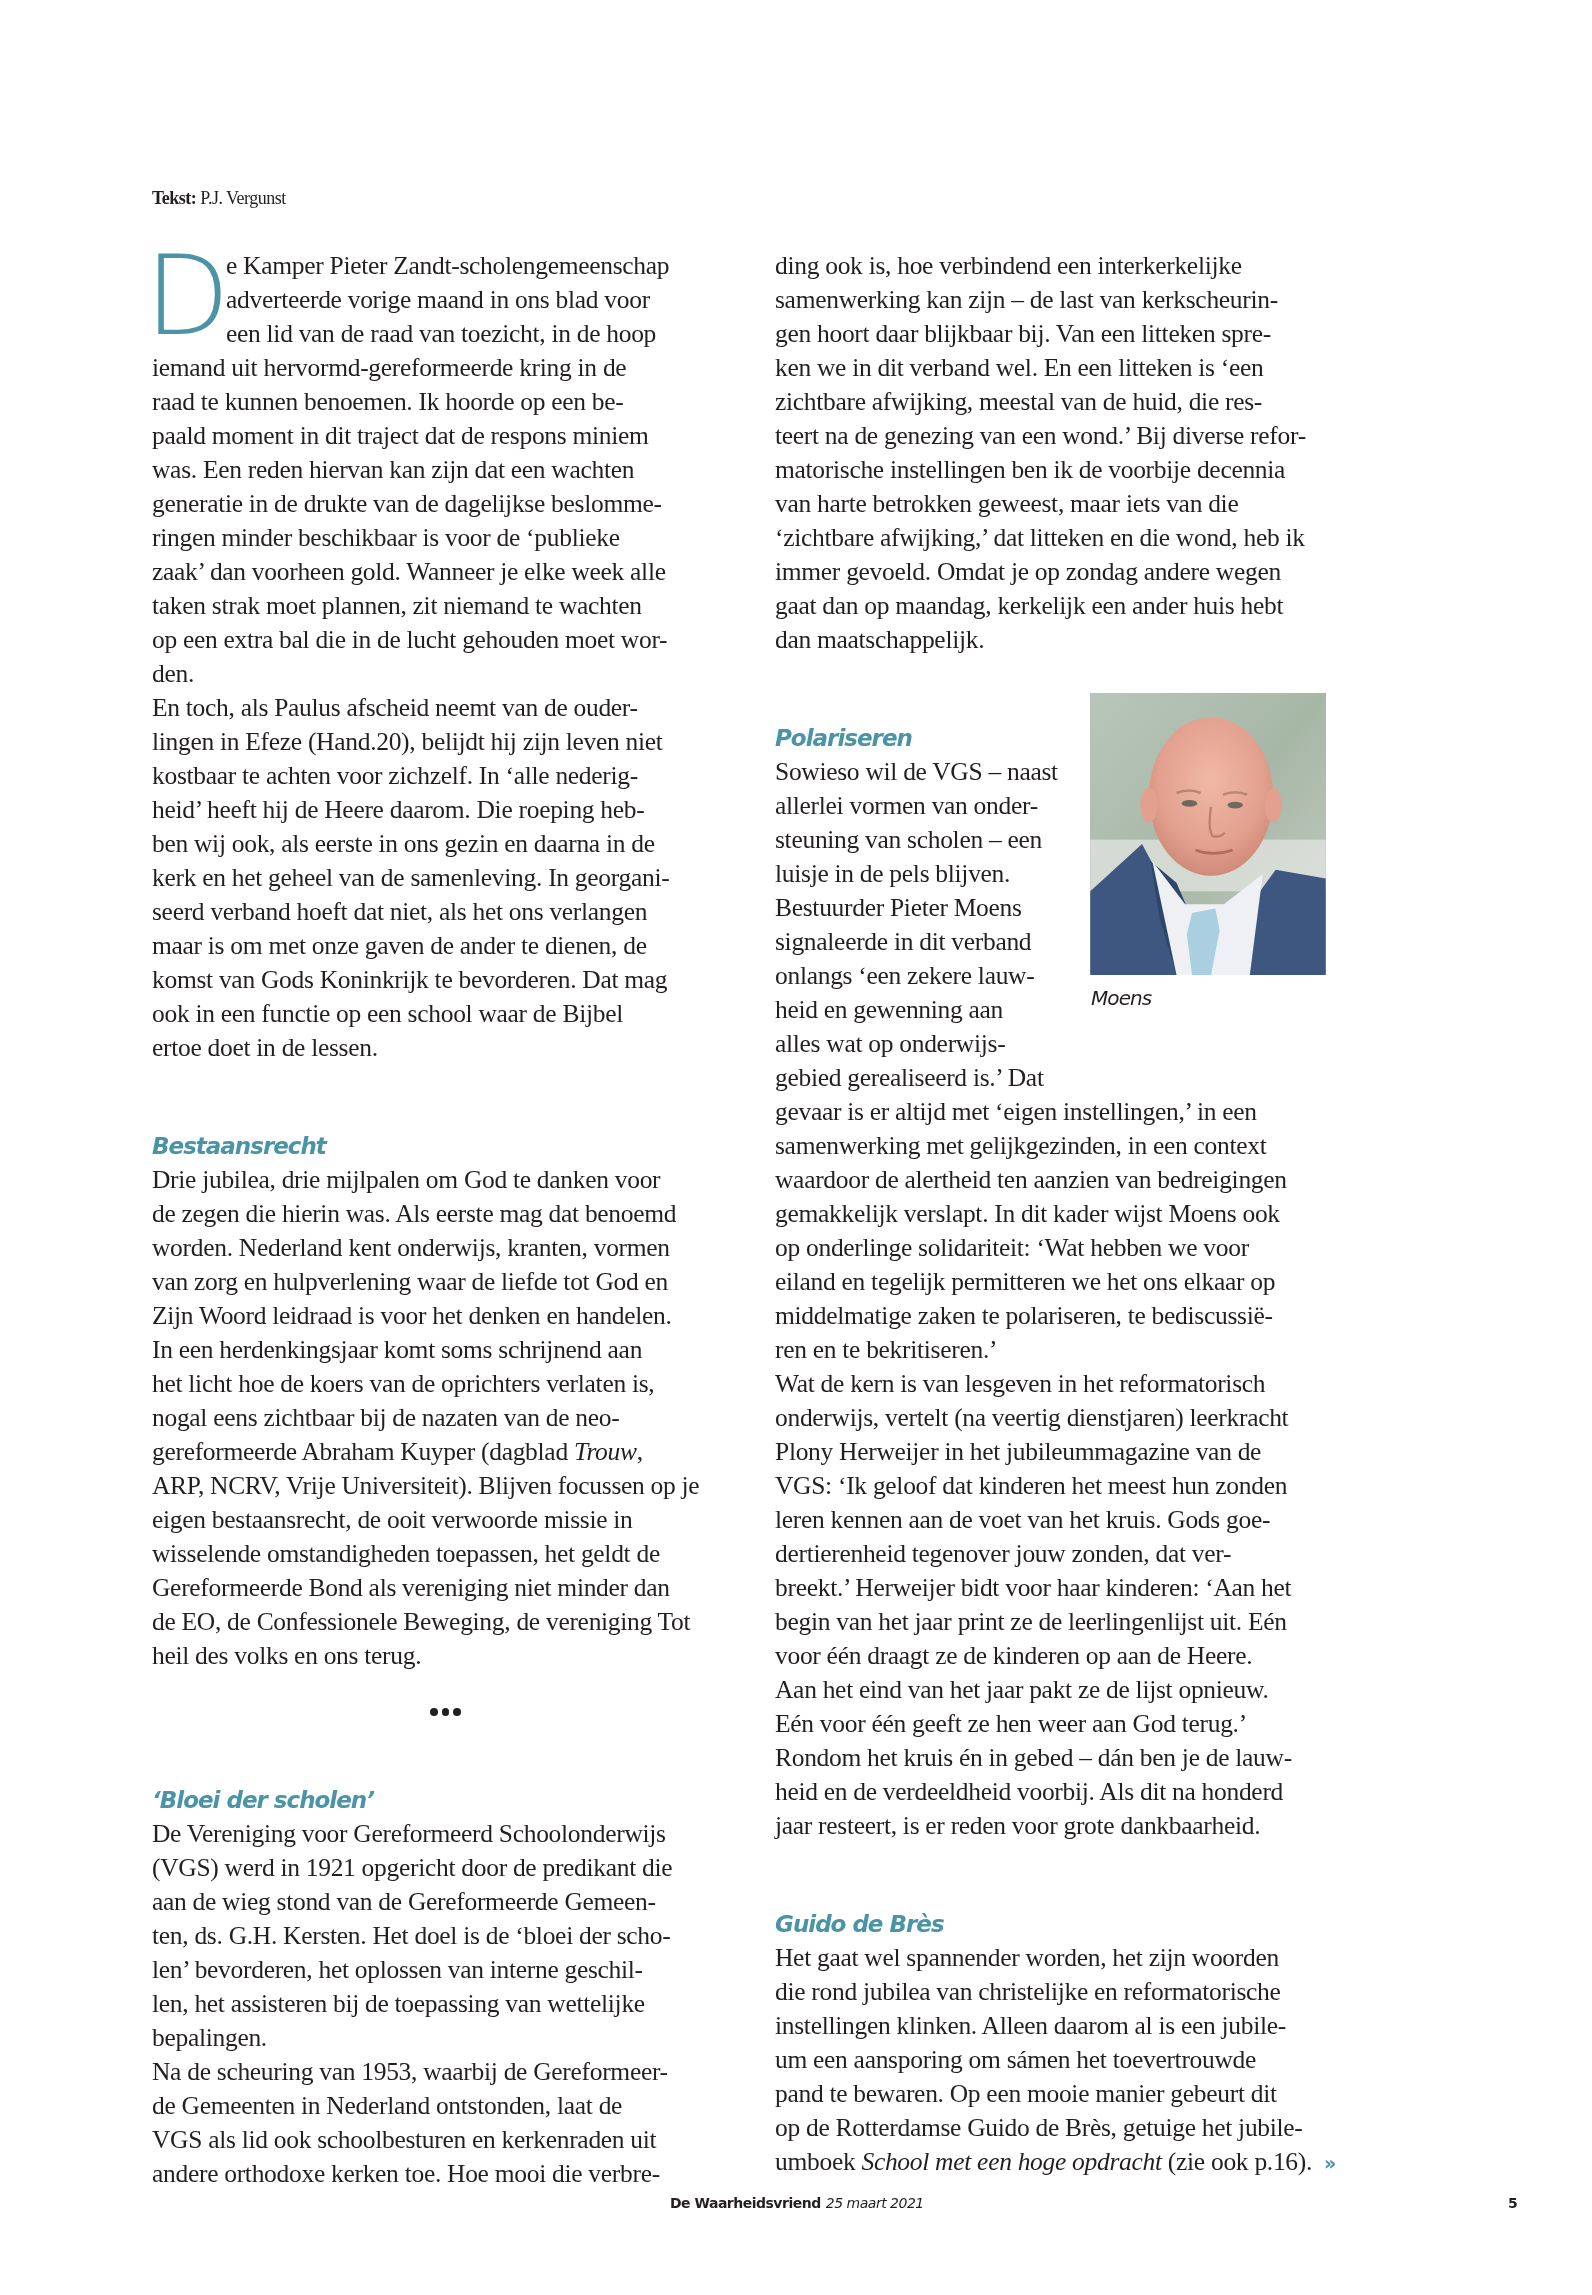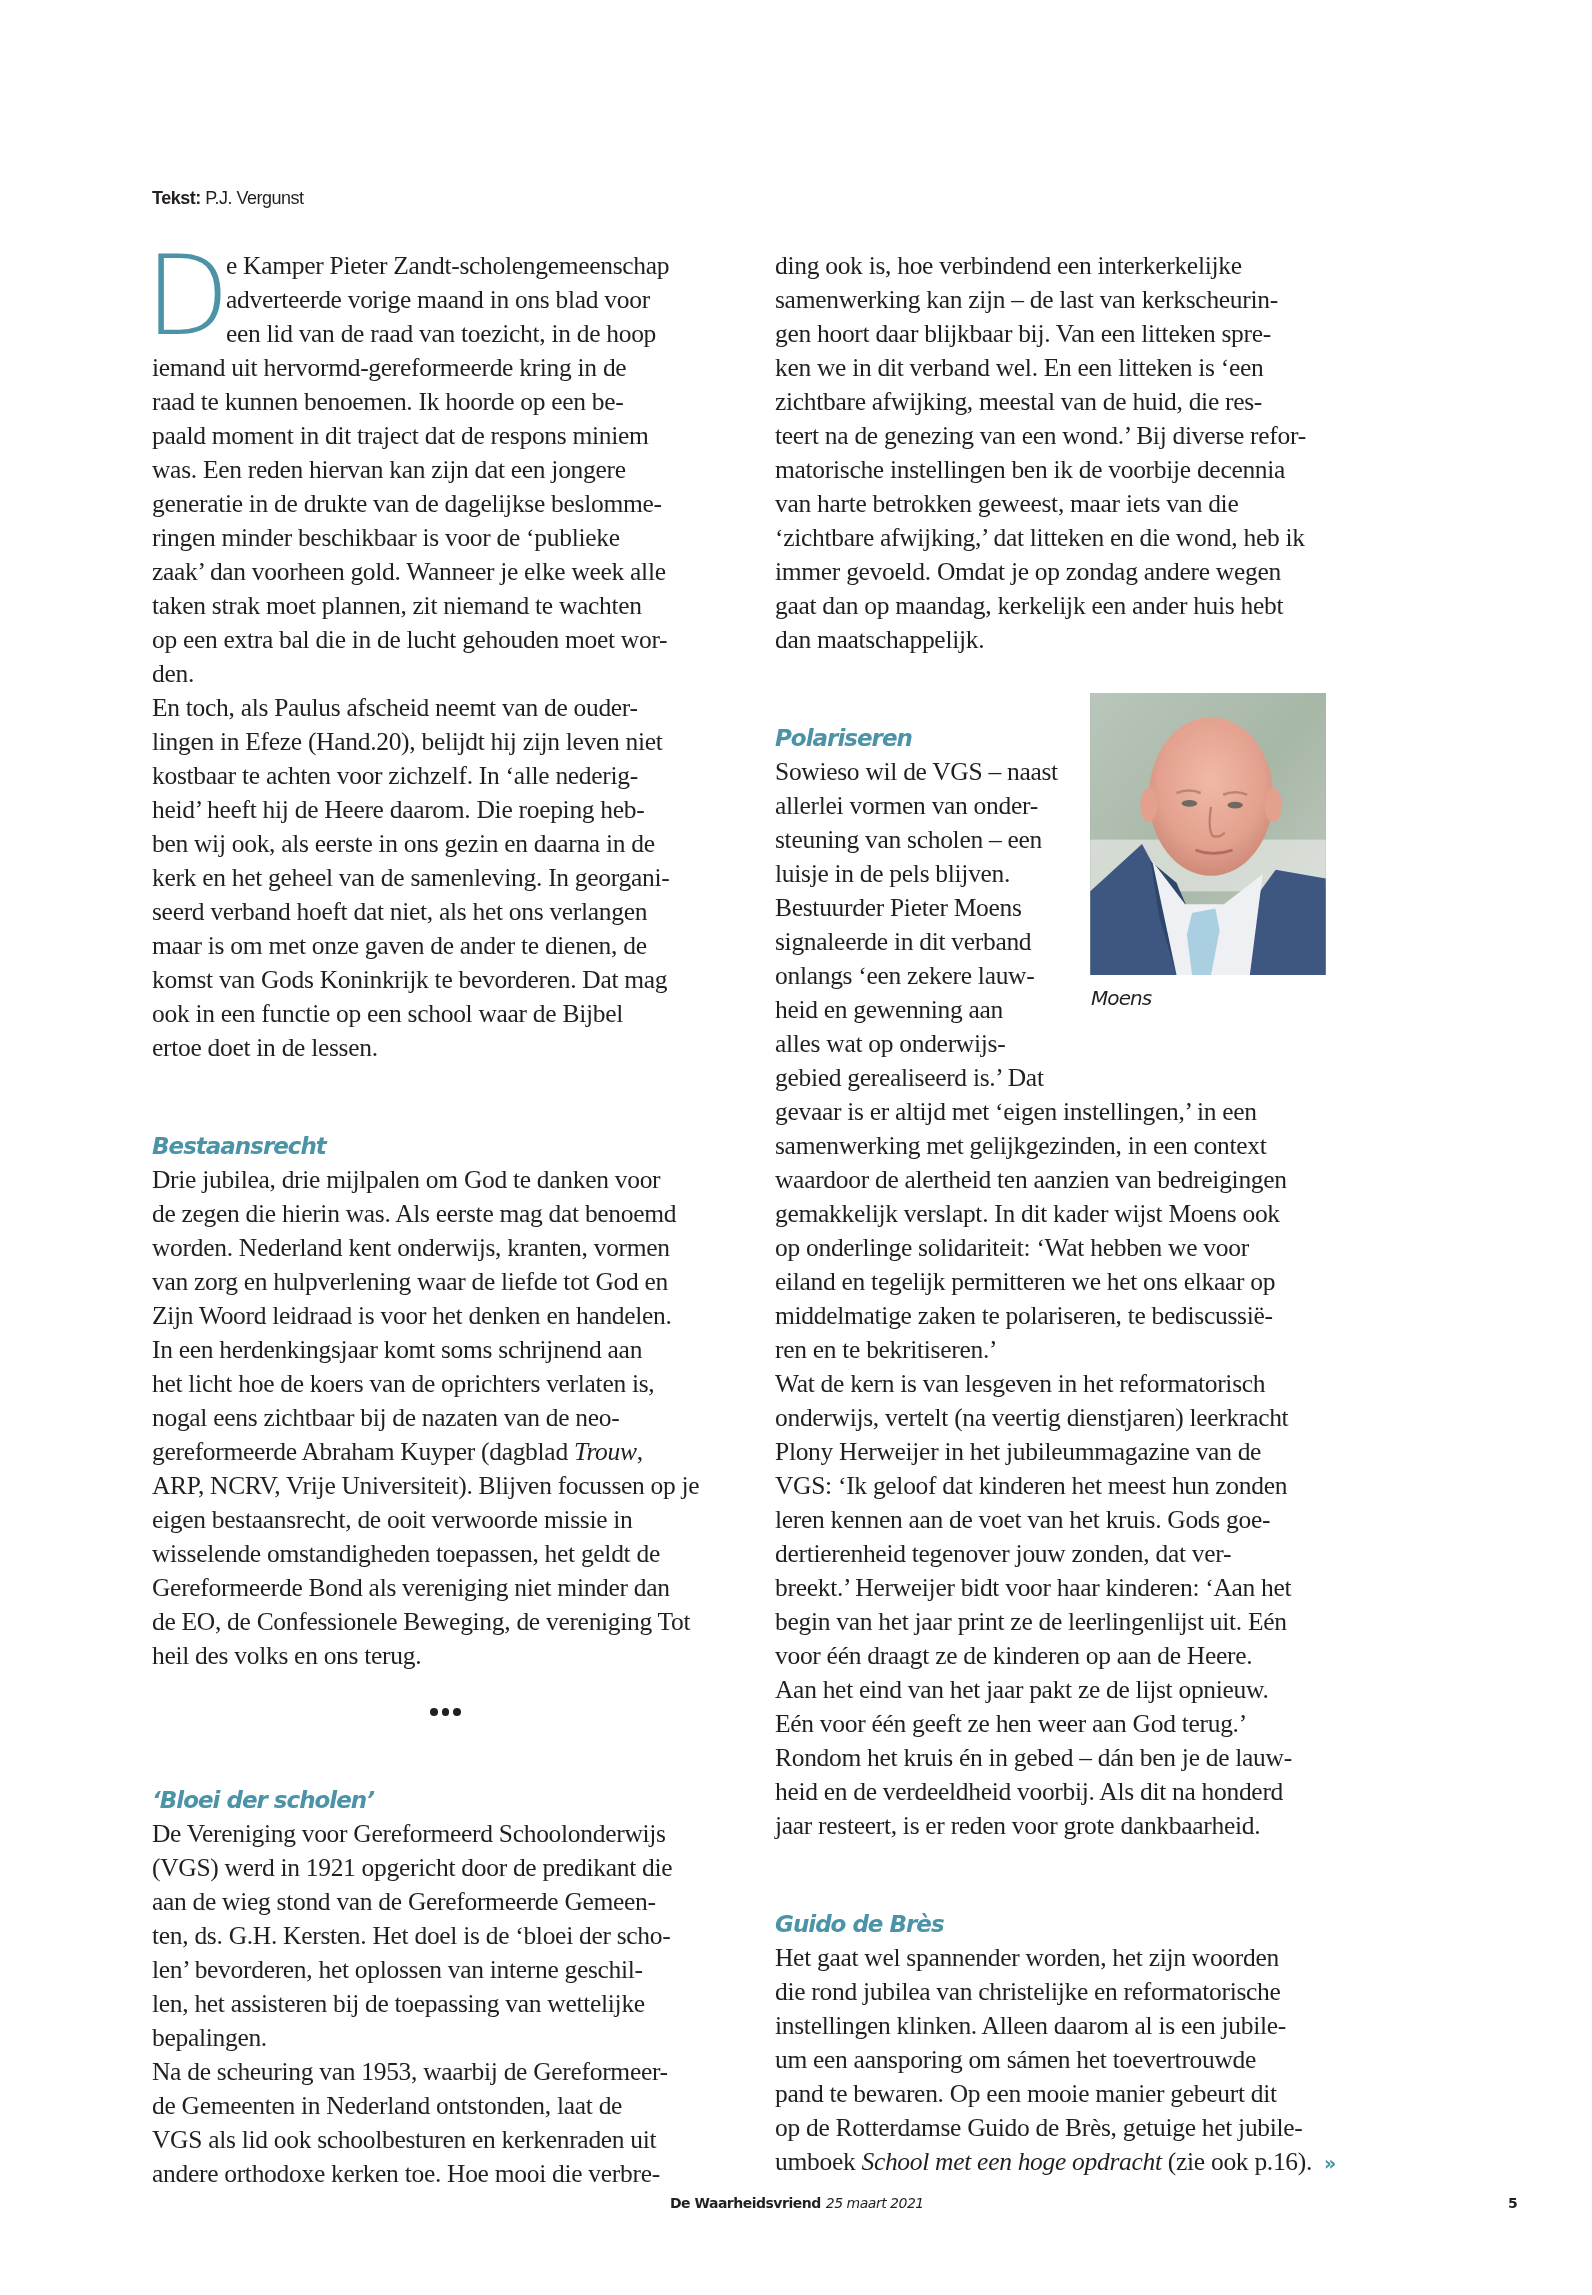--- a/index.html
+++ b/index.html
@@ -1,18 +1,18 @@
 <!DOCTYPE html>
 <html style="font-size:14px"><head>
 <meta charset="utf-8">
 <style>
   html, body { margin: 0; padding: 0; background: #ffffff; }
   body { width: 1592px; height: 2295px; position: relative; overflow: hidden; color: #231f20; }
   .serif { font-family: "Liberation Serif", "DejaVu Serif", serif; }
-  .sans { font-family: Liberation Sans, sans-serif; }
+  .sans { font-family: Liberation Serif, serif; }
 
   .byline { position: absolute; left: 152px; top: 188px; font-size: 18px; letter-spacing: -0.5px; }
   .byline b { font-weight: bold; }
 
   .col { position: absolute; width: 587px; font-size: 25.5px; line-height: 34px; letter-spacing: -0.3px; }
   .col.left { left: 152px; top: 249px; }
   .col.right { left: 775px; top: 249px; }
 
   .line { display: block; white-space: nowrap; height: 34px; }
   .para { display: block; }
@@ -54,21 +54,21 @@
     <div class="dropcap-indent">
         <span class="line">e Kamper Pieter Zandt-scholengemeenschap</span>
         <span class="line">adverteerde vorige maand in ons blad voor</span>
         <span class="line">een lid van de raad van toezicht, in de hoop</span>
       </div>
   </div>
   <div class="para">
       <span class="line">iemand uit hervormd-gereformeerde kring in de</span>
       <span class="line">raad te kunnen benoemen. Ik hoorde op een be-</span>
       <span class="line">paald moment in dit traject dat de respons miniem</span>
-      <span class="line">was. Een reden hiervan kan zijn dat een jongere</span>
+      <span class="line">was. Een reden hiervan kan zijn dat een wachten</span>
       <span class="line">generatie in de drukte van de dagelijkse beslomme-</span>
       <span class="line">ringen minder beschikbaar is voor de ‘publieke</span>
       <span class="line">zaak’ dan voorheen gold. Wanneer je elke week alle</span>
       <span class="line">taken strak moet plannen, zit niemand te wachten</span>
       <span class="line">op een extra bal die in de lucht gehouden moet wor-</span>
       <span class="line">den.</span>
     </div>
   <div class="para">
       <span class="line">En toch, als Paulus afscheid neemt van de ouder-</span>
       <span class="line">lingen in Efeze (Hand.20), belijdt hij zijn leven niet</span>

